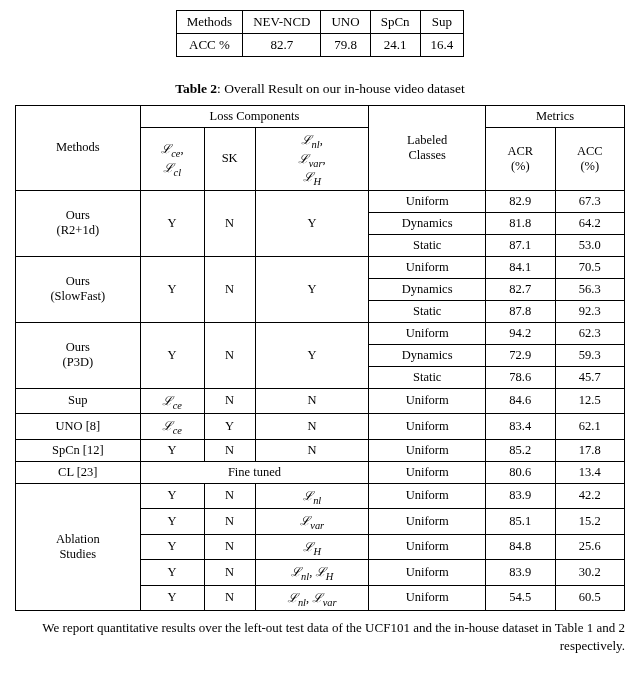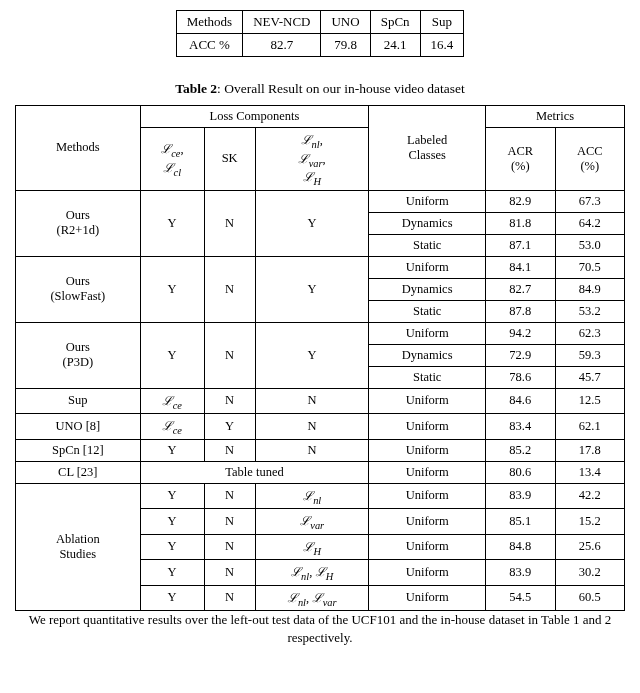--- a/index.html
+++ b/index.html
@@ -48,21 +48,22 @@
     }
     .main-table th {
       font-weight: normal;
       font-family: Liberation Serif, serif;
     }
     .math {
       font-style: italic;
     }
     .footer-text {
       font-size: 13px;
-      text-align: center;
+      margin-top: 8px;
+      text-align: right;
       line-height: 1.4;
     }
   </style>
 </head>
 <body>
 
 <div class="top-table-container">
   <table class="top-table">
     <tbody>
       <tr>
@@ -130,26 +131,26 @@
       <td rowspan="3">Y</td>
       <td rowspan="3">N</td>
       <td rowspan="3">Y</td>
       <td>Uniform</td>
       <td>84.1</td>
       <td>70.5</td>
     </tr>
     <tr>
       <td>Dynamics</td>
       <td>82.7</td>
-      <td>84.9</td>
+      <td>56.3</td>
     </tr>
     <tr>
       <td>Static</td>
       <td>87.8</td>
-      <td>53.2</td>
+      <td>92.3</td>
     </tr>
 
     <tr>
       <td rowspan="3">Ours<br>(P3D)</td>
       <td rowspan="3">Y</td>
       <td rowspan="3">N</td>
       <td rowspan="3">Y</td>
       <td>Uniform</td>
       <td>94.2</td>
       <td>62.3</td>
@@ -190,21 +191,21 @@
       <td>Y</td>
       <td>N</td>
       <td>N</td>
       <td>Uniform</td>
       <td>85.2</td>
       <td>17.8</td>
     </tr>
 
     <tr>
       <td>CL [23]</td>
-      <td colspan="3">Table tuned</td>
+      <td colspan="3">Fine tuned</td>
       <td>Uniform</td>
       <td>80.6</td>
       <td>13.4</td>
     </tr>
 
     <tr>
       <td rowspan="5">Ablation<br>Studies</td>
       <td>Y</td>
       <td>N</td>
       <td><span class="math">ℒ<sub>nl</sub></span></td>

